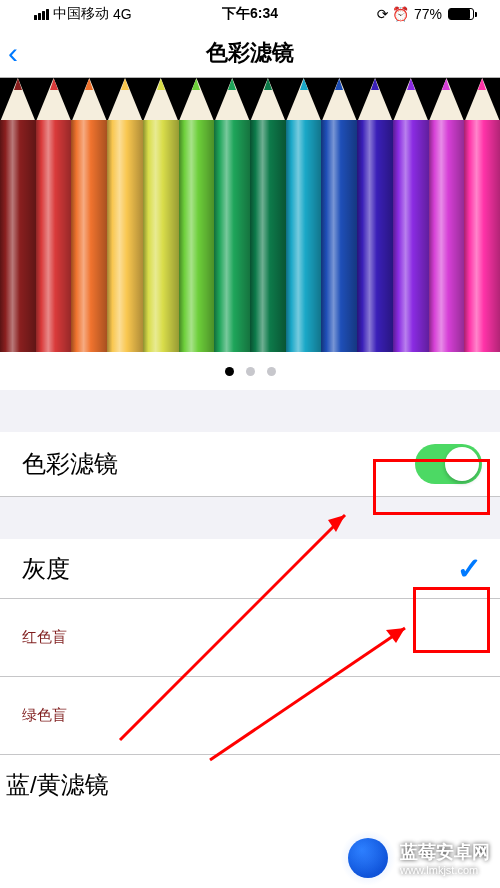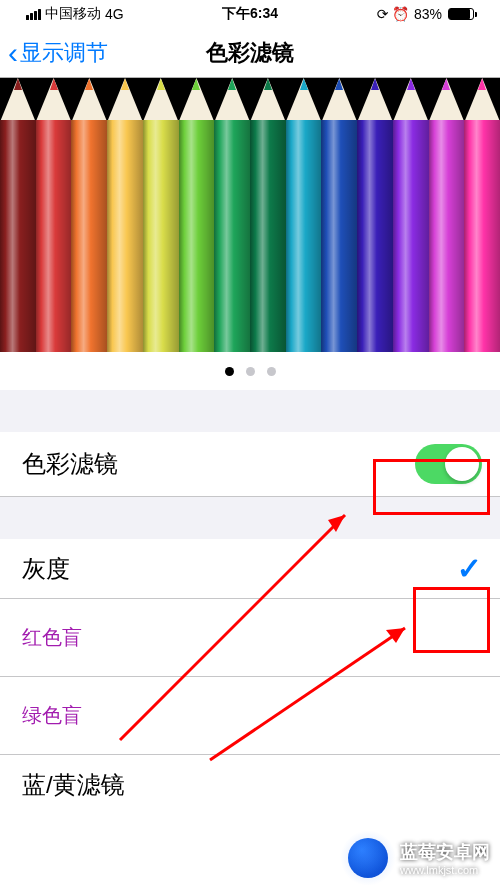--- a/index.html
+++ b/index.html
@@ -1,18 +1,18 @@
 <!DOCTYPE html>
 <html><head>
   <meta charset="utf-8">
   <style>
     * { margin: 0; padding: 0; box-sizing: border-box; }
     body { font-family: -apple-system, "Helvetica Neue", Arial, sans-serif; background: #ffffff; width: 500px; height: 888px; overflow: hidden; position: relative; }
     
-    .status-bar { height: 28px; display: flex; align-items: center; justify-content: space-between; padding: 0 26px; font-size: 14px; font-weight: 500; }
+    .status-bar { height: 28px; display: flex; align-items: center; justify-content: space-between; padding: 0 26px; font-size: 14px; font-weight: 500; margin-left: 8px; }
     .status-left { display: flex; align-items: center; gap: 4px; }
     .status-center { font-weight: 600; position: absolute; left: 50%; transform: translateX(-50%); }
     .status-right { display: flex; align-items: center; gap: 4px; }
     .signal { display: flex; align-items: flex-end; gap: 1px; }
     .signal span { width: 3px; background: #000; border-radius: 0.5px; }
     .signal span:nth-child(1){height:5px}.signal span:nth-child(2){height:7px}.signal span:nth-child(3){height:9px}.signal span:nth-child(4){height:11px}
     .battery { width: 26px; height: 12px; border: 1.5px solid #000; border-radius: 3px; position: relative; display: flex; align-items: center; margin-left: 2px; }
     .battery::after { content:''; position:absolute; right:-4px; width:2px; height:5px; background:#000; border-radius:0 1px 1px 0; }
     .battery-fill { width:88%; height:100%; background:#000; border-radius:1px; }
     
@@ -30,71 +30,70 @@
     
     .dots { height: 38px; display:flex; justify-content:center; align-items:center; gap:12px; }
     .dot { width:9px; height:9px; border-radius:50%; background:#c7c7cc; }
     .dot.active { background:#000; }
     
     .section-gap { height: 42px; background:#f2f2f7;}
     
     .list-item { min-height: 60px; padding: 12px 18px 12px 22px; display:flex; justify-content:space-between; align-items:center; border-bottom: 0.5px solid #c6c6c8; background:#fff; }
     .list-item.tall { min-height: 78px; flex-direction: column; align-items:flex-start; justify-content:center; gap:4px; padding-top:14px; padding-bottom:14px; }
     .list-item .label { font-size: 24px; }
-    .list-item .sub { font-size: 20px; color:#a21caf; }
+    .list-item .sub { font-size: 15px; color:#7f1d1d; }
     
     .toggle { width: 67px; height: 40px; background:#4cd964; border-radius: 20px; position: relative; }
     .toggle::after { content:''; position:absolute; right:3px; top:3px; width:34px; height:34px; background:#fff; border-radius:50%; box-shadow:0 2px 4px rgba(0,0,0,0.25); }
     .check { color:#007aff; font-size:30px; font-weight:700; }
     
     .highlight { position:absolute; border: 3px solid #ff0000; pointer-events:none; }
     .highlight.a { top:459px; left:373px; width:117px; height:56px; }
     .highlight.b { top:587px; left:413px; width:77px; height:66px; }
     
     .arrow { position:absolute; pointer-events:none; }
     .arrow line { stroke:#ff0000; stroke-width:3; }
     .arrow polygon { fill:#ff0000; }
     
     .watermark { position:absolute; bottom:10px; right:10px; display:flex; align-items:center; gap:12px; z-index:5;}
     .wm-icon { width:40px; height:40px; background:radial-gradient(circle at 35% 30%, #2a7fff 0%, #0b4fd6 70%); border-radius:50%; position:relative;}
     .wm-icon::before{content:'';position:absolute;width:56px;height:56px;background:radial-gradient(circle, rgba(60,130,255,0.25) 0%, rgba(60,130,255,0) 70%);top:-8px;left:-8px;border-radius:50%;}
     .wm-text { color:#fff; text-shadow:0 0 4px rgba(0,0,0,0.8); }
     .wm-text .t1 { font-size:18px; font-weight:700;}
     .wm-text .t2 { font-size:11px; opacity:.95;}
-    .cut { font-size:24px; padding:14px 22px 0; }
+    .cut { font-size:24px; padding:14px 6px 0; }
   </style>
 </head>
 <body>
 
 <div class="status-bar">
   <div class="status-left">
     <span class="signal">
         <span></span>
         <span></span>
         <span></span>
         <span></span>
       </span>
     <span>中国移动</span>
     <span>4G</span>
   </div>
   <div class="status-center">下午6:34</div>
   <div class="status-right">
     <span>⟳</span>
     <span>⏰</span>
-    <span>83%</span>
+    <span>77%</span>
     <span class="battery">
         <span class="battery-fill"></span>
       </span>
   </div>
 </div>
 
 <div class="nav-bar">
   <div class="back">
     <span class="back-chevron">‹</span>
-    <span>显示调节</span>
   </div>
   <div class="nav-title">色彩滤镜</div>
 </div>
 
 <div class="hero">
   <div class="pencils" id="pencils">
       <div class="pencil" style="--pc: #8a1f1f;">
         <div class="tip"></div>
         <div class="body"></div>
       </div>

